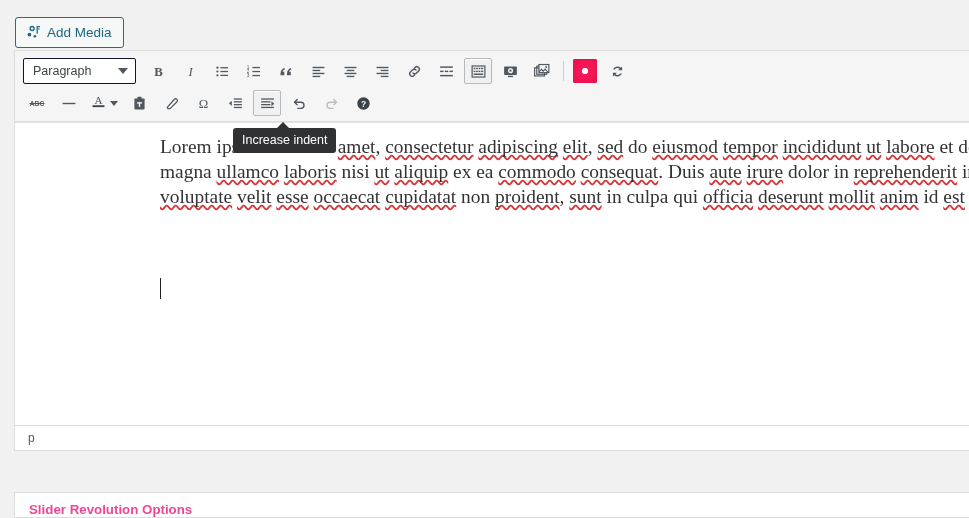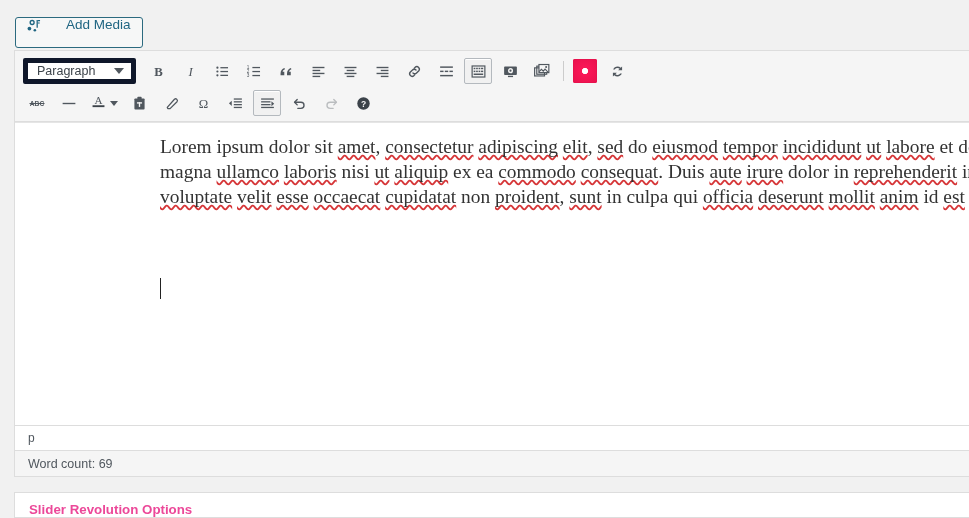--- a/index.html
+++ b/index.html
@@ -23,21 +23,22 @@
     width: 969px;
     height: 50px;
     background: #f1f1f1;
   }
   .add-media-btn {
     position: absolute;
     left: 15px; top: 17px;
     height: 31px;
     box-sizing: border-box;
     display: flex;
-    gap: 24px;
+    align-items: center;
+    gap: 5px;
     padding: 0 11px 0 9px;
     background: #f6f7f7;
     border: 1px solid #2b6a7f;
     border-radius: 3px;
     color: #1f6582;
     font-size: 13.5px;
     cursor: pointer;
   }
   .add-media-btn .label { line-height: 1; }
   .icon-addmedia { width: 17px; height: 17px; display:block; }
@@ -91,21 +92,21 @@
     width: 1px;
     height: 20px;
     background: #ccc;
     margin: 0 5px;
   }
   .para-select {
     width: 113px;
     height: 26px;
     margin: 0 6px 0 2px;
     background: #fff;
-    border: 5px solid #0f172a;
+    border: 1px solid #0f172a;
     border-radius: 2px;
     display: flex;
     align-items: center;
     justify-content: space-between;
     padding: 0 7px 0 9px;
     box-sizing: border-box;
     font-size: 12.5px;
     color: #3c434a;
     cursor: pointer;
   }
@@ -465,23 +466,21 @@
     <div class="content">
       <div class="caret-bar"></div>
       <div class="doc">
         <p id="lorem-paragraph">Lorem ipsum dolor sit <span class="sp">amet</span>, <span class="sp">consectetur</span> <span class="sp">adipiscing</span> <span class="sp">elit</span>, <span class="sp">sed</span> do <span class="sp">eiusmod</span> <span class="sp">tempor</span> <span class="sp">incididunt</span> <span class="sp">ut</span> <span class="sp">labore</span> et dolore magna <span class="sp">ullamco</span> <span class="sp">laboris</span> nisi <span class="sp">ut</span> <span class="sp">aliquip</span> ex ea <span class="sp">commodo</span> <span class="sp">consequat</span>. Duis <span class="sp">aute</span> <span class="sp">irure</span> dolor in <span class="sp">reprehenderit</span> in <span class="sp">voluptate</span> <span class="sp">velit</span> <span class="sp">esse</span> <span class="sp">occaecat</span> <span class="sp">cupidatat</span> non <span class="sp">proident</span>, <span class="sp">sunt</span> in culpa qui <span class="sp">officia</span> <span class="sp">deserunt</span> <span class="sp">mollit</span> <span class="sp">anim</span> id <span class="sp">est</span> .</p>
       </div>
     </div>
 
     <div class="path-bar">
       <span>p</span>
     </div>
-    <div class="wc-bar">
-      <span>Word count: 69</span>
-    </div>
   </div>
 
+  <div class="tooltip">Increase indent</div>
 
   <div class="metabox">
     <div class="metabox-title">Slider Revolution Options</div>
   </div>
 
 </div>
 
 </body></html>

